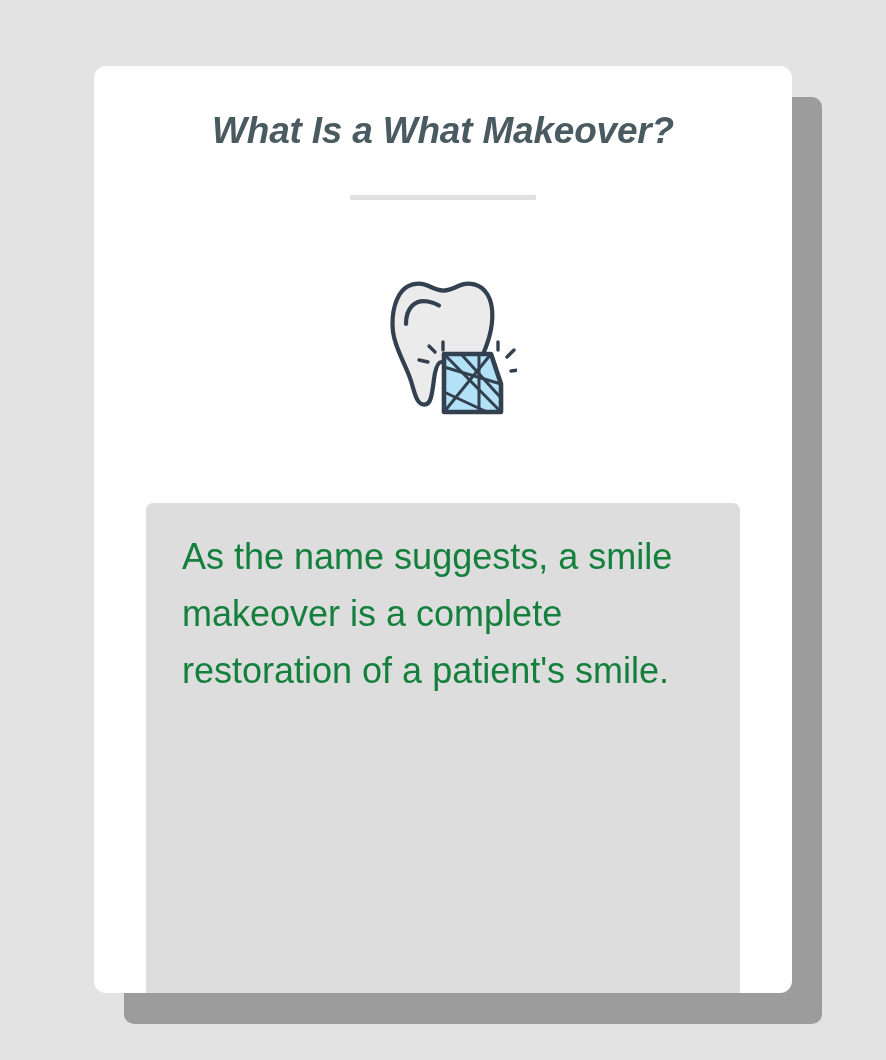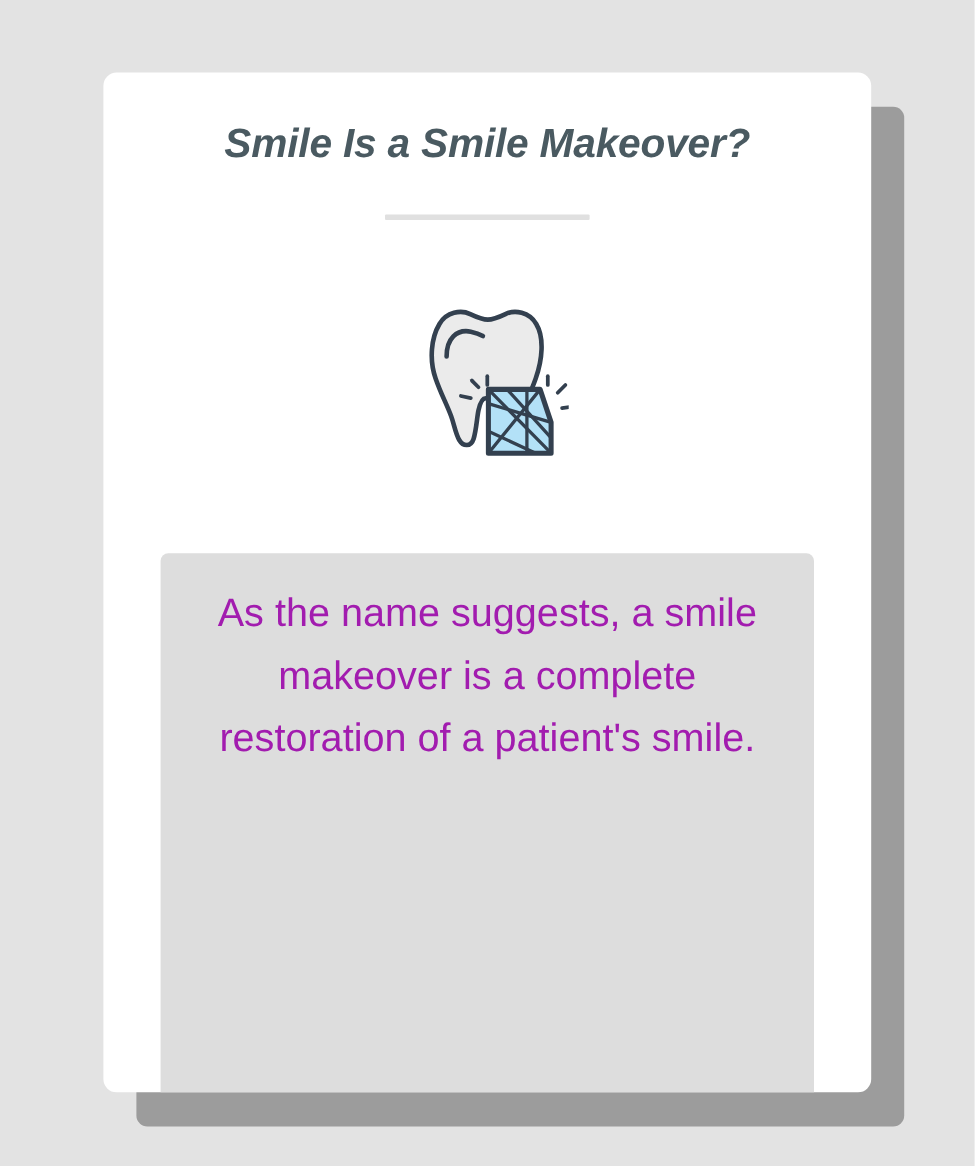--- a/index.html
+++ b/index.html
@@ -97,37 +97,36 @@
     height: 500px;
     background: #dddddd;
     border-radius: 7px;
   }
 
   .body-text {
     position: absolute;
     left: 36px;
     top: 25px;
     width: 522px;
-    text-align: center;
     font-size: 36px;
     line-height: 57px;
-    color: #a21caf;
+    color: #15803d;
     font-weight: normal;
   }
 </style>
 </head>
 <body>
 
 <div id="stage">
 
   <div class="card-shadow"></div>
 
   <div class="card">
 
-    <div class="card-title">Smile Is a Smile Makeover?</div>
+    <div class="card-title">What Is a What Makeover?</div>
 
     <div class="title-divider"></div>
 
     <div class="icon-wrap">
       <svg viewBox="0 0 148 148" xmlns="http://www.w3.org/2000/svg">
 
         <path d="M30.5 22.5 C37 11.5 50 9.5 58.5 13.5 C65.5 16.8 70 18.6 74.5 18.6
                  C79 18.6 83.5 16.8 90.5 13.5 C99 9.5 112 11.5 118.5 22.5
                  C126 35 124 55 118 72 C113 86.5 108 95 104 106
                  C101 114 100 122 96.5 128 C93 134 86 134.5 83.5 127

